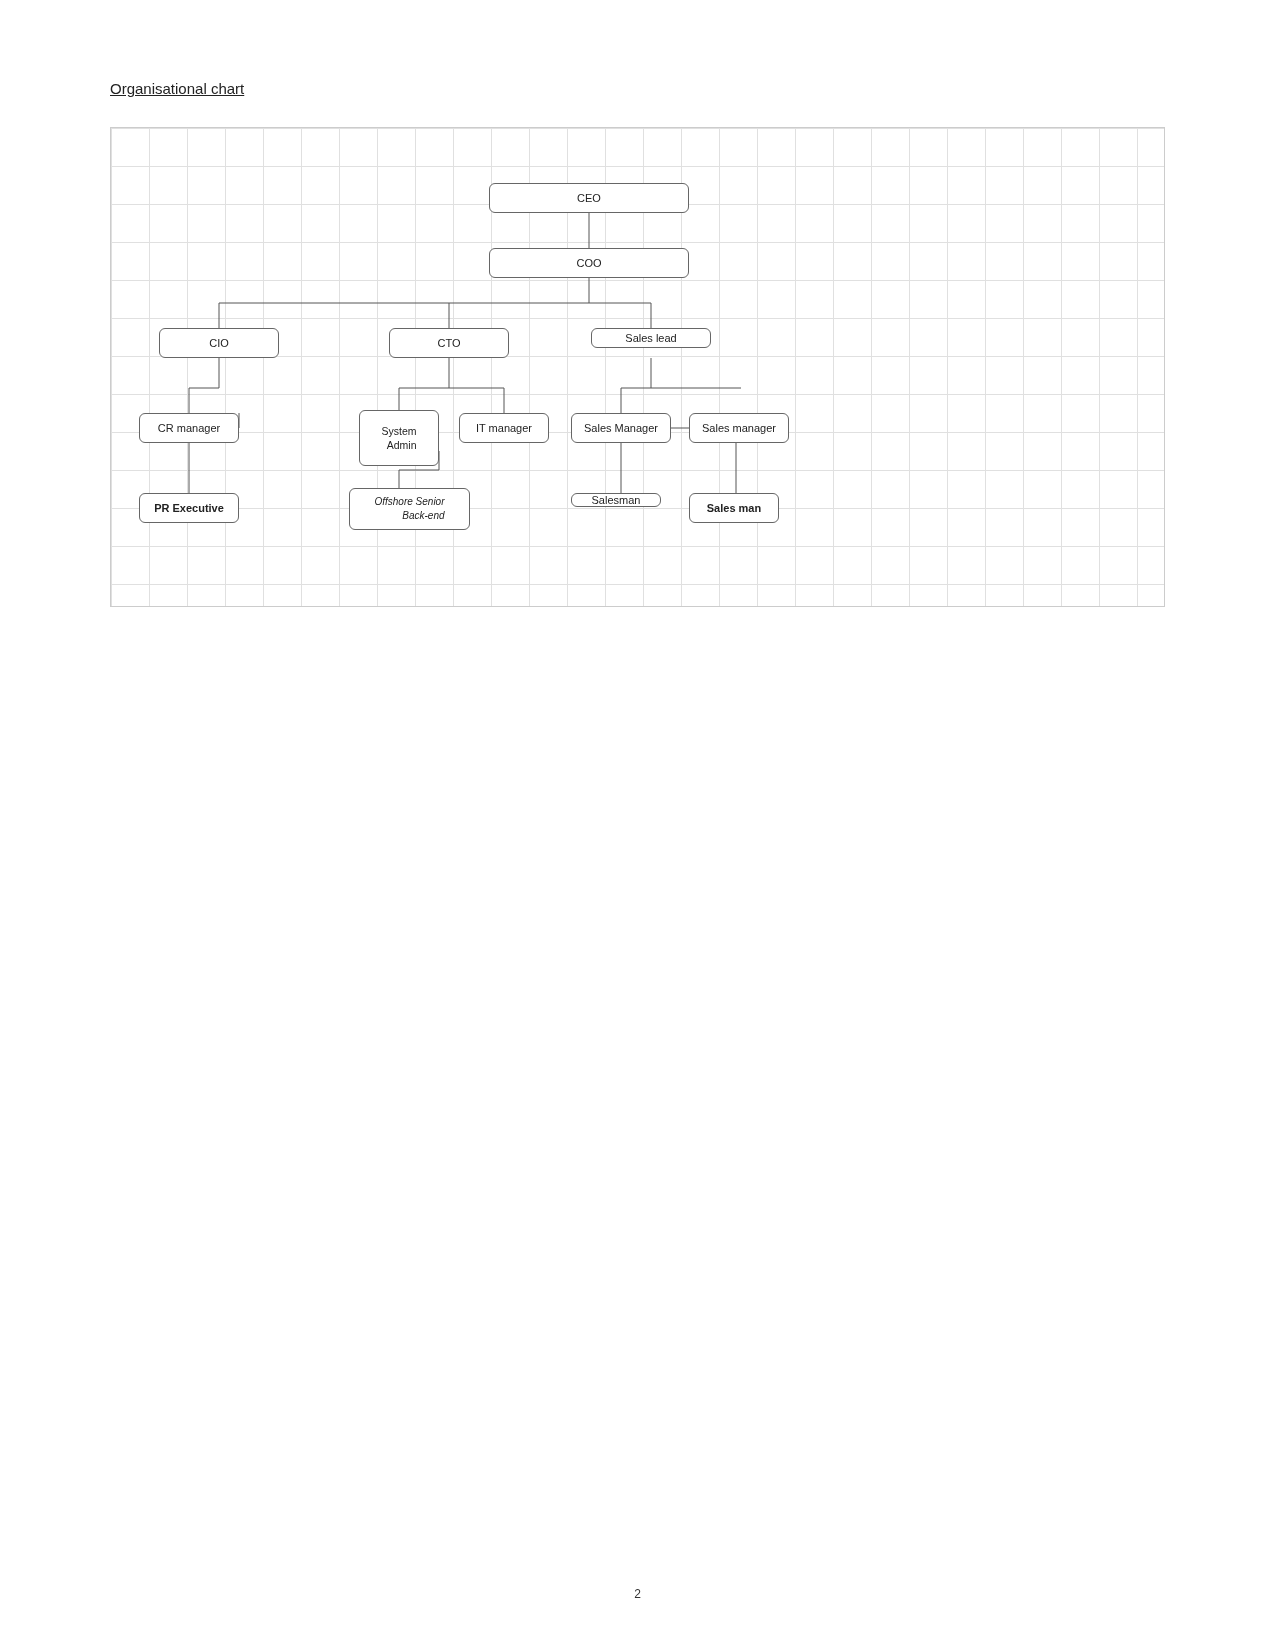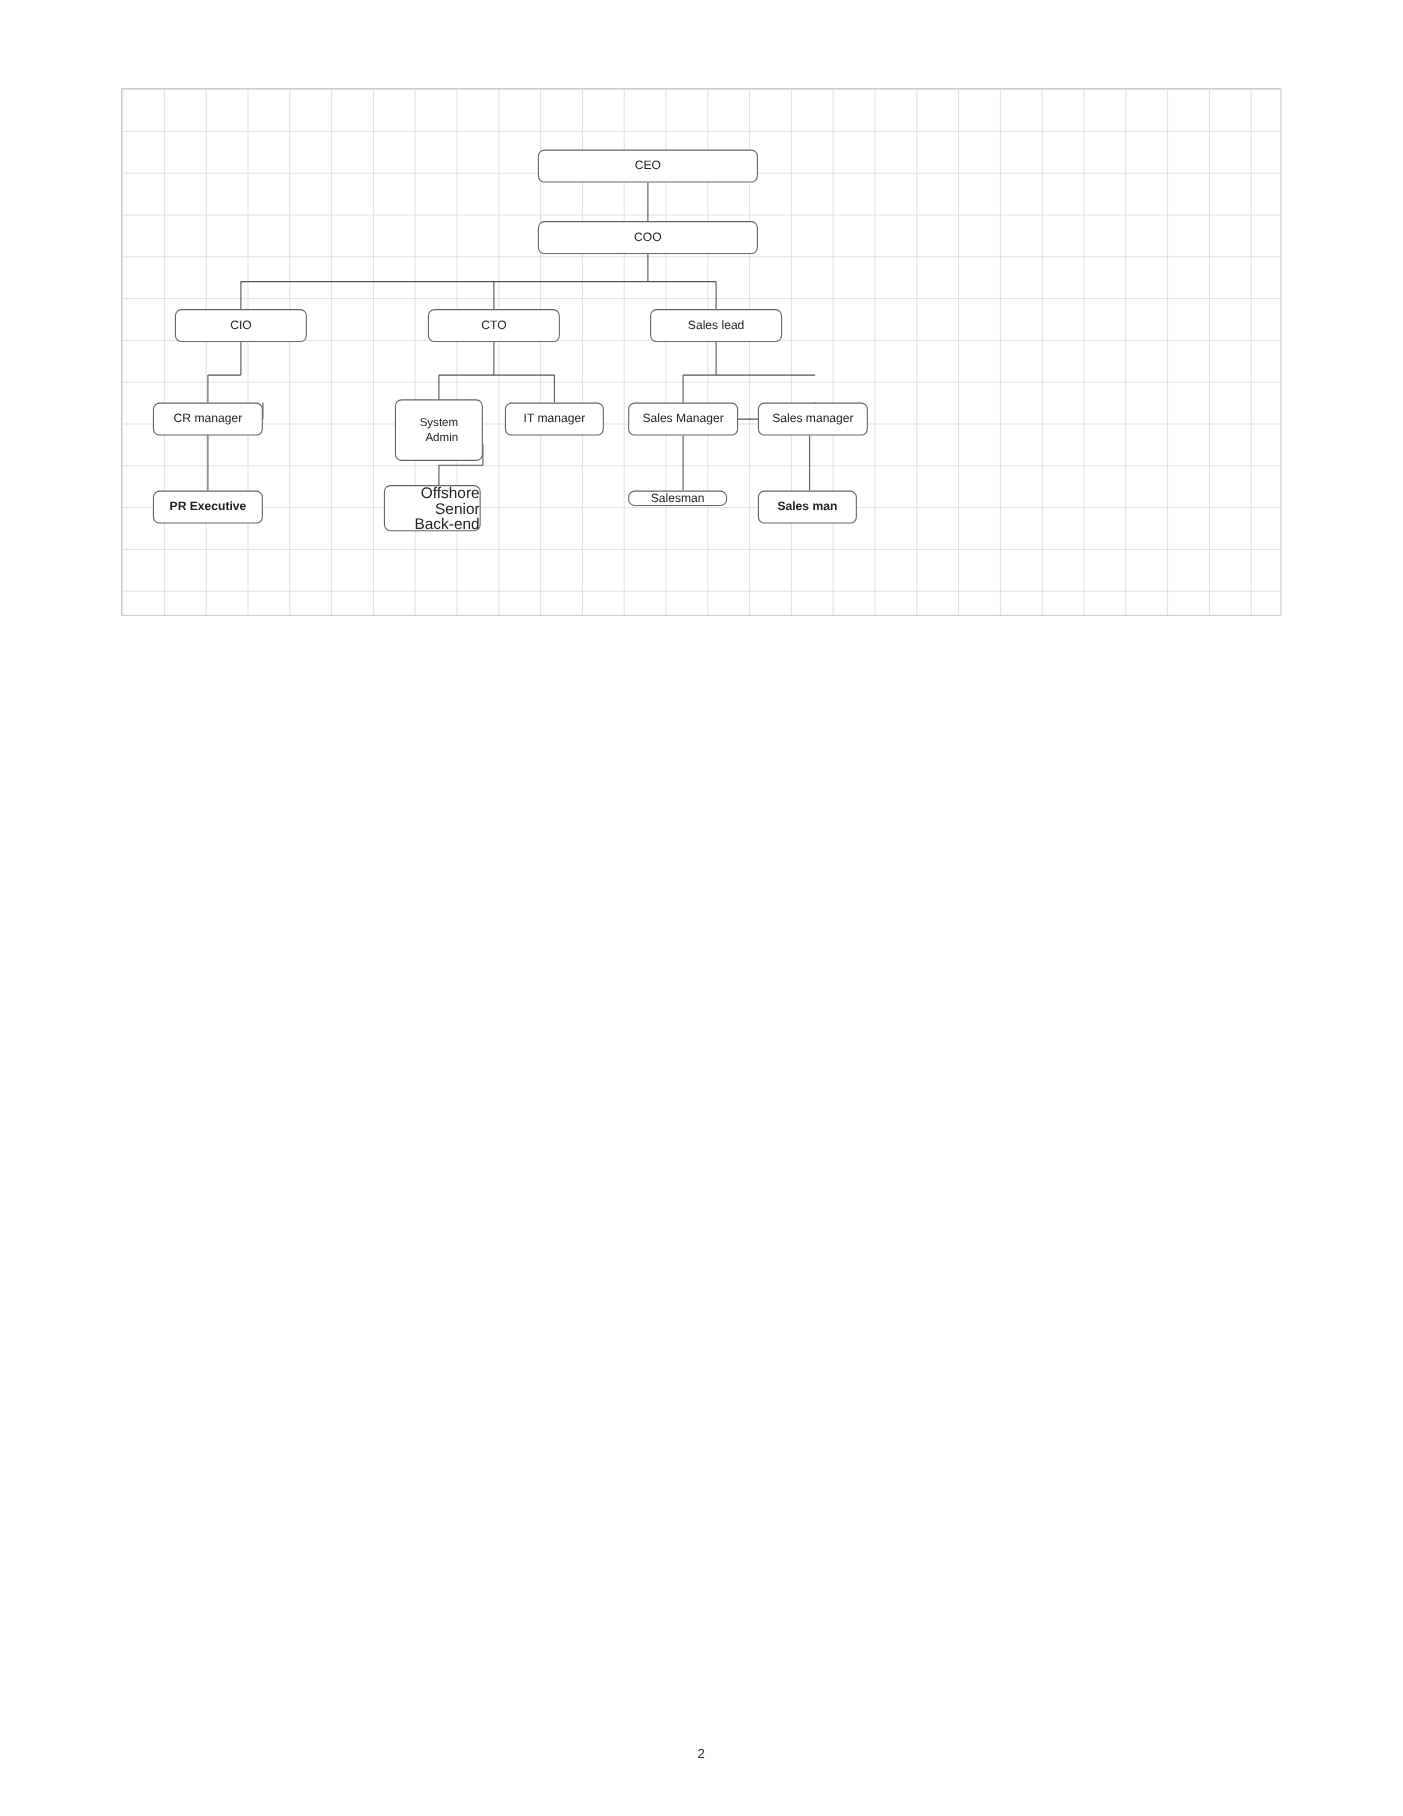--- a/index.html
+++ b/index.html
@@ -72,20 +72,21 @@
       transform: translateX(-50%);
       font-size: 12px;
       color: #333;
     }
   </style>
 </head>
 <body>
 
 <div class="page">
 
+  <div class="page-title">Organisational chart</div>
 
   <div class="chart-area">
 
     <svg class="org-svg" xmlns="http://www.w3.org/2000/svg">
 
       <line x1="478" y1="85" x2="478" y2="120" stroke="#555" stroke-width="1"></line>
 
       <line x1="478" y1="150" x2="478" y2="175" stroke="#555" stroke-width="1"></line>
 
       <line x1="108" y1="175" x2="540" y2="175" stroke="#555" stroke-width="1"></line>
@@ -144,21 +145,21 @@
     </div>
 
     <div class="node" style="left:48px; top:200px; width:120px; height:30px;">
       <span>CIO</span>
     </div>
 
     <div class="node" style="left:278px; top:200px; width:120px; height:30px;">
       <span>CTO</span>
     </div>
 
-    <div class="node" style="left:480px; top:200px; width:120px; height:30px;">
+    <div class="node" style="left:480px; top:200px; width:120px; height:20px;">
       <span>Sales lead</span>
     </div>
 
     <div class="node" style="left:28px; top:285px; width:100px; height:30px;">
       <span>CR manager</span>
     </div>
 
     <div class="node" style="left:248px; top:282px; width:80px; height:56px; font-size:10.5px; line-height:14px;">
       <span style="white-space:pre-line">System
 Admin</span>
@@ -173,21 +174,21 @@
     </div>
 
     <div class="node" style="left:578px; top:285px; width:100px; height:30px;">
       <span>Sales manager</span>
     </div>
 
     <div class="node" style="left:28px; top:365px; width:100px; height:30px;font-weight:bold;">
       <span>PR Executive</span>
     </div>
 
-    <div class="node" style="left:238px; top:360px; width:88px; height:42px; font-size:14px; line-height:14px;">
+    <div class="node" style="left:238px; top:360px; width:121px; height:42px; font-size:10px; line-height:14px;font-style:italic;">
       <span style="white-space:pre-line">Offshore Senior
 Back-end</span>
     </div>
 
     <div class="node" style="left:460px; top:365px; width:90px; height:14px;">
       <span>Salesman</span>
     </div>
 
     <div class="node" style="left:578px; top:365px; width:90px; height:30px;font-weight:bold;">
       <span>Sales man</span>

